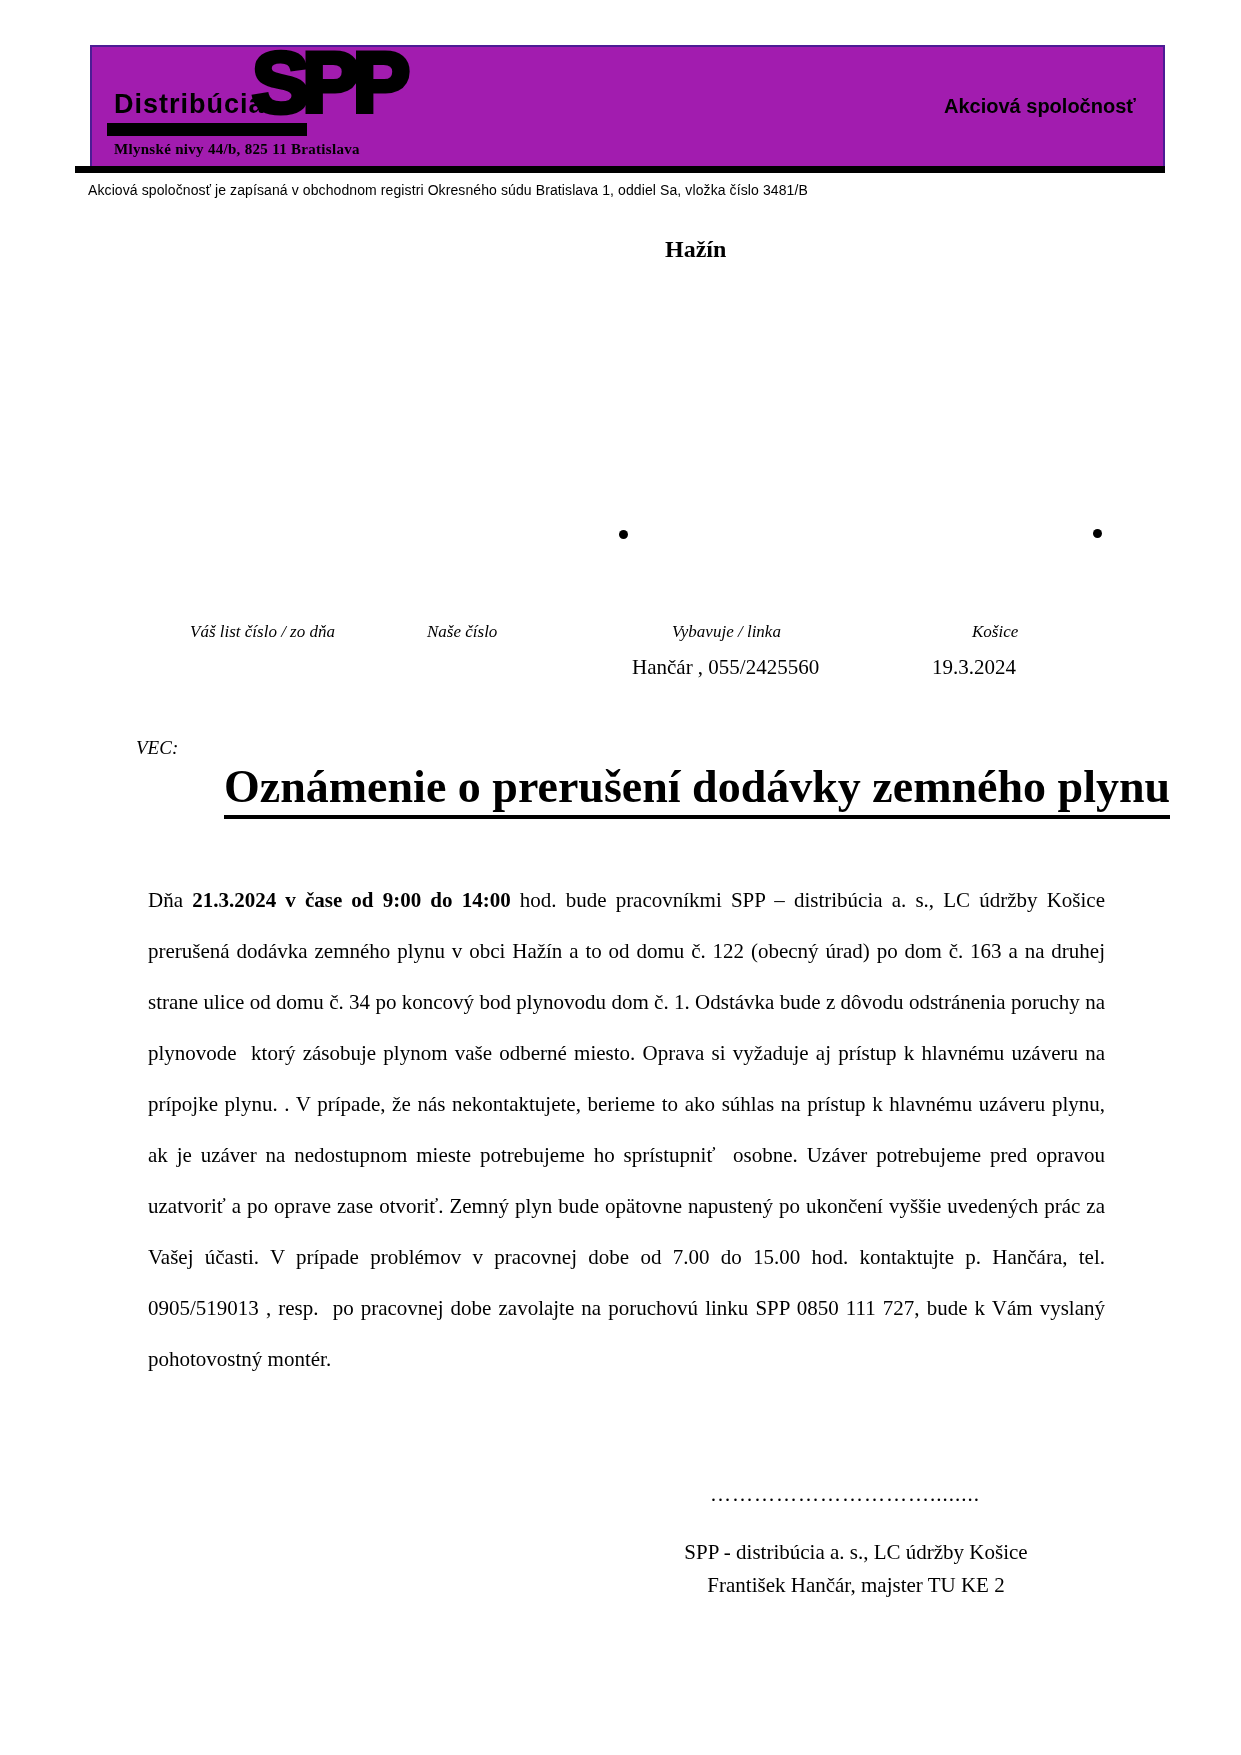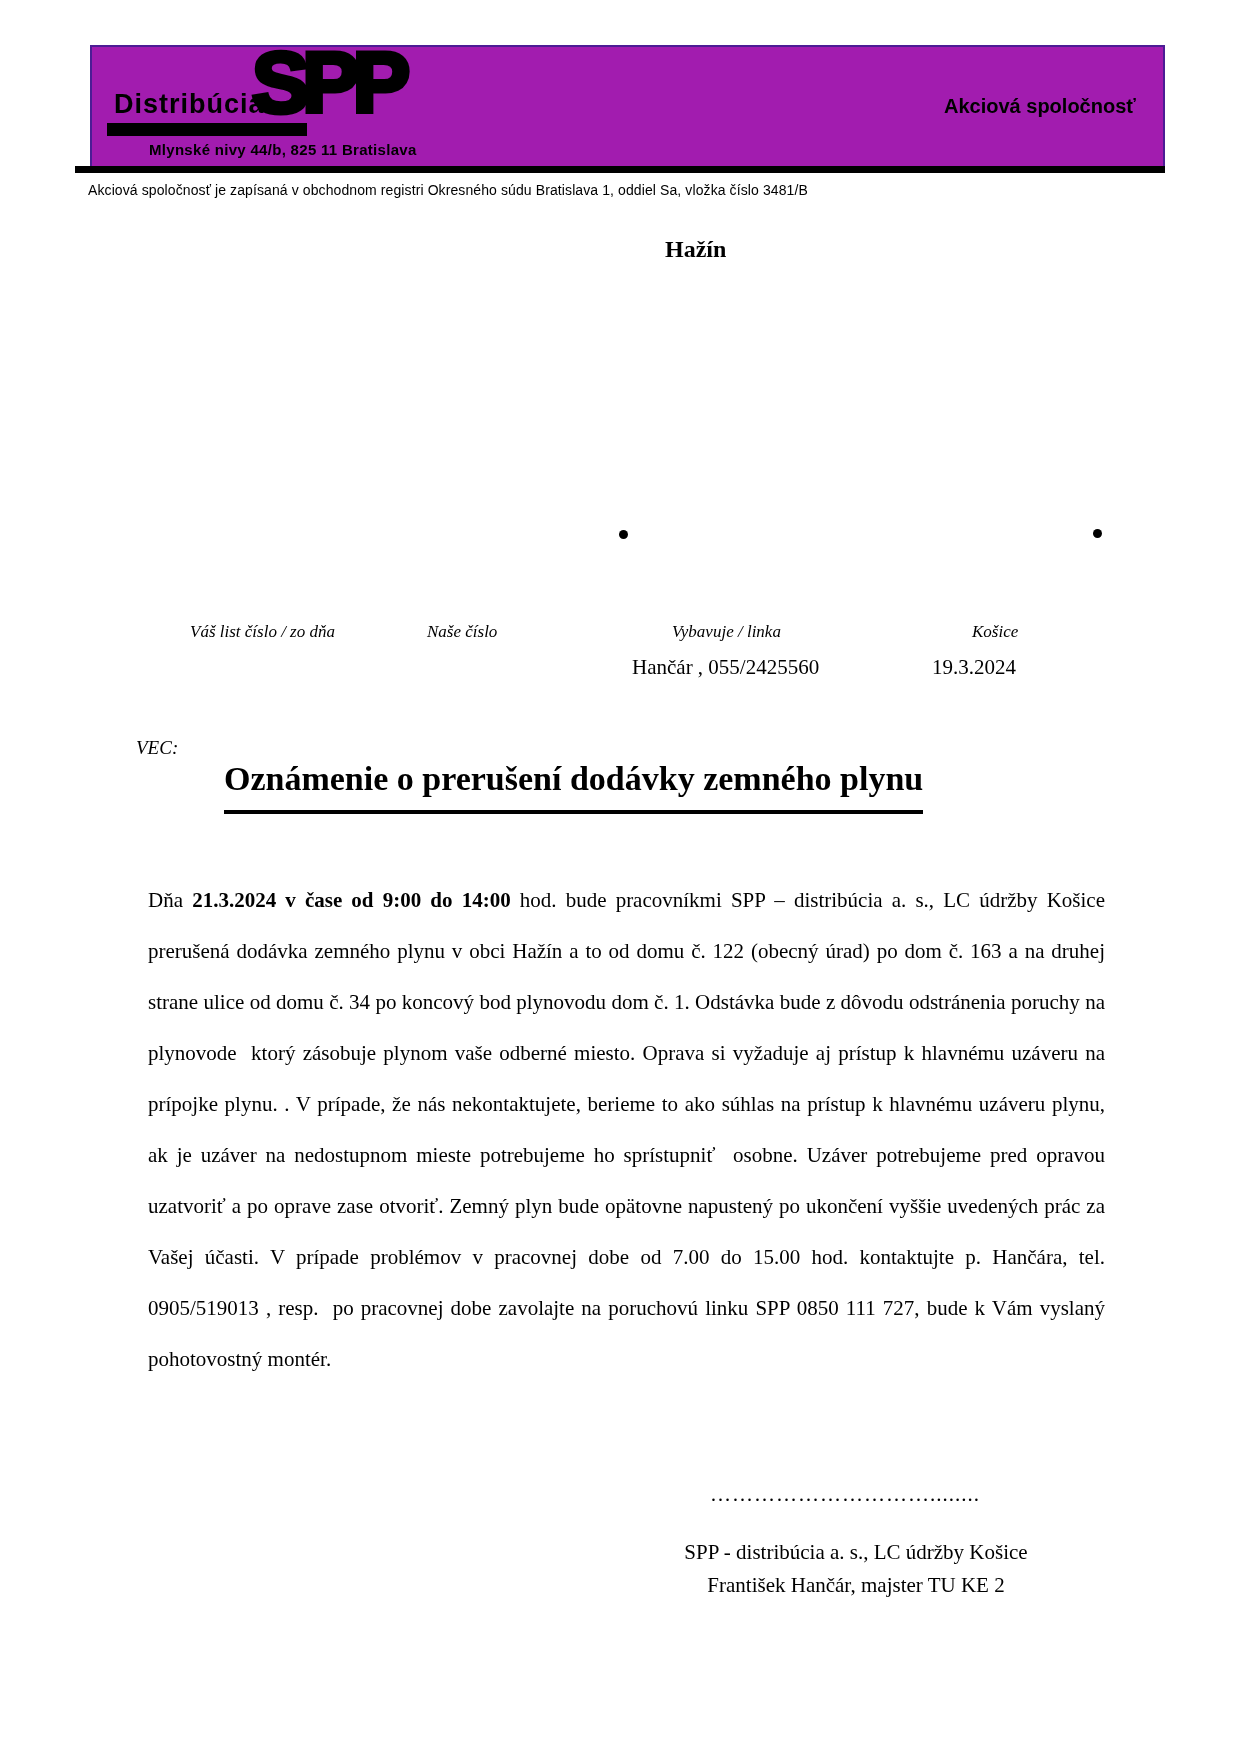--- a/index.html
+++ b/index.html
@@ -22,22 +22,21 @@
     font-family:"Liberation Sans", sans-serif;
   }
   .logo-bar{left:15px;top:76px;width:200px;height:13px;background:#000;}
   .logo-spp{
     left:160px;top:-16px;font-size:86px;line-height:1.2;font-weight:bold;
     letter-spacing:-7px;font-family:"Liberation Sans", sans-serif;
     -webkit-text-stroke:5px #000;
   }
   .logo-address{
     left:22px;top:94px;font-size:15px;font-weight:bold;letter-spacing:0.3px;
-    font-family:Liberation Sans, sans-serif;
-    margin-left:35px;
+    font-family:Liberation Serif, serif;
   }
   .company-type{
     left:826px;top:48px;font-size:20px;font-weight:bold;
     font-family:"Liberation Sans", sans-serif;
     margin-left:26px;
   }
   .head-rule{left:75px;top:166px;width:1090px;height:7px;background:#000;}
   .registry-line{
     left:88px;top:182px;width:1100px;
     font-family:"Liberation Sans", sans-serif;
@@ -53,22 +52,22 @@
   .bullet-2{left:1093px;top:529px;}
 
   
   .meta-label{font-size:17px;font-style:italic;top:622px;margin-left:40px;}
   .meta-value{font-size:21px;top:655px;font-family:Liberation Serif, serif;}
   .m-c1{left:150px;} .m-c2{left:387px;} .m-c3{left:632px;} .m-c4{left:932px;}
 
   
   .vec-label{left:136px;top:737px;font-size:19px;font-style:italic;}
   .subject-title{
-    left:224px;top:760px;font-size:34px;font-weight:bold;
-    border-bottom:4px solid #000;padding-bottom:12px;display:inline-block;
+    left:224px;top:760px;font-size:46px;font-weight:bold;
+    border-bottom:4px solid #000;padding-bottom:2px;display:inline-block;
   }
 
   
   .body-par{
     left:148px;top:875px;width:957px;
     font-size:21px;line-height:51px;text-align:justify;
     white-space:pre-wrap;
   }
   .body-par b{font-weight:bold;}
 

